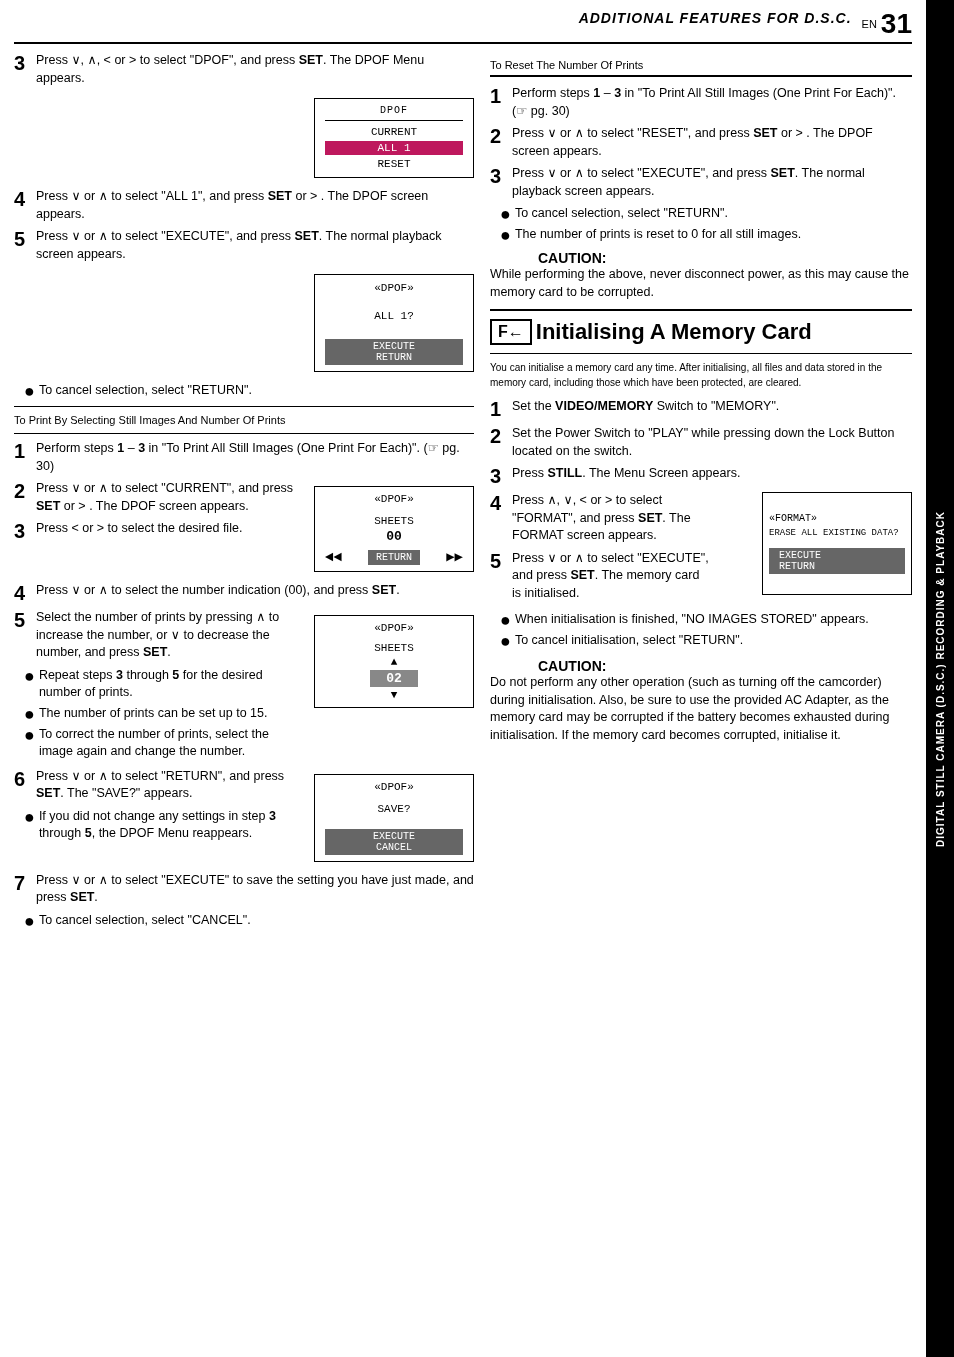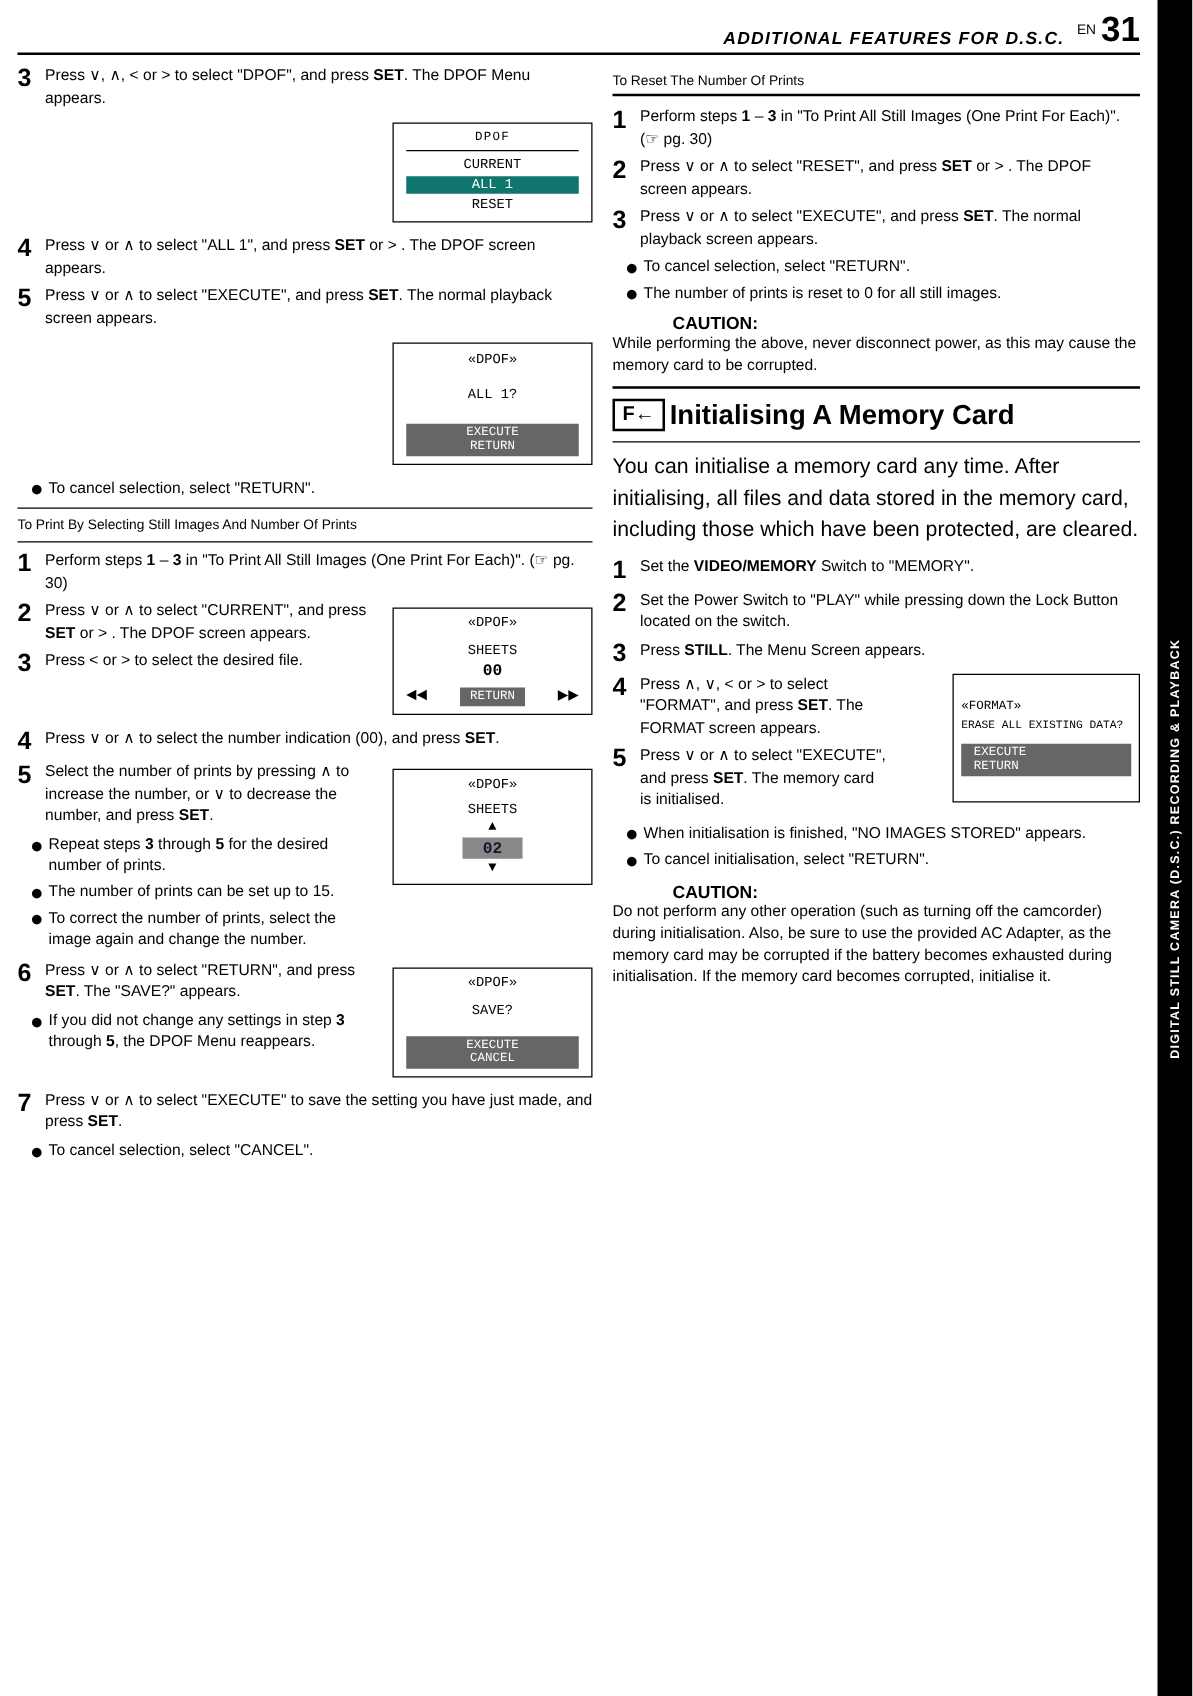--- a/index.html
+++ b/index.html
@@ -53,21 +53,21 @@
       width: 926px;
       padding: 10px 14px 10px 14px;
       display: flex;
       flex-direction: column;
     }
 
     
     .page-header {
       display: flex;
       justify-content: flex-end;
-      align-items: flex-end;
+      align-items: flex-start;
       border-bottom: 2px solid #000;
       padding-bottom: 4px;
       margin-bottom: 8px;
     }
 
     .header-title {
       font-style: italic;
       font-weight: bold;
       font-size: 14px;
       letter-spacing: 1px;
@@ -182,21 +182,21 @@
       margin: 6px 0 6px auto;
       width: 160px;
       text-align: center;
       display: flex;
       flex-direction: column;
       align-items: center;
       gap: 2px;
     }
 
     .screen-highlight {
-      background: #0f766e;
+      background: #be185d;
       color: #fff;
       padding: 1px 8px;
       font-size: 11px;
       width: 100%;
       text-align: center;
     }
 
     .screen-btn {
       background: #666;
       color: #fff;
@@ -267,21 +267,21 @@
       align-items: center;
       gap: 2px;
     }
 
     .init-heading-text {
       font-size: 22px;
       font-weight: bold;
     }
 
     .init-desc {
-      font-size: 17px;
+      font-size: 10px;
       line-height: 1.5;
       margin-bottom: 8px;
     }
 
     hr.section-rule {
       border: none;
       border-top: 1.5px solid #000;
       margin: 6px 0;
     }
 
@@ -430,21 +430,21 @@
               <span class="bullet-dot">●</span>
               <span class="bullet-text">To correct the number of prints, select the image again and change the number.</span>
             </div>
           </div>
           <div>
             <div class="screen-box">
               <div style="font-size:11px;">«DPOF»</div>
               <div style="height:4px;"></div>
               <div style="font-size:11px;">SHEETS</div>
               <div style="font-size:11px;">▲</div>
-              <div style="background:#888;color:#0f172a;padding:1px 16px;font-size:13px;font-weight:bold;">02</div>
+              <div style="background:#888;color:#ffffff;padding:1px 16px;font-size:13px;font-weight:bold;">02</div>
               <div style="font-size:11px;">▼</div>
             </div>
           </div>
         </div>
 
         <div style="display:flex;flex-direction:row;gap:8px;align-items:flex-start;margin-bottom:4px;">
           <div style="flex:1;">
             <div class="step">
               <span class="step-num">6</span>
               <span class="step-text">

